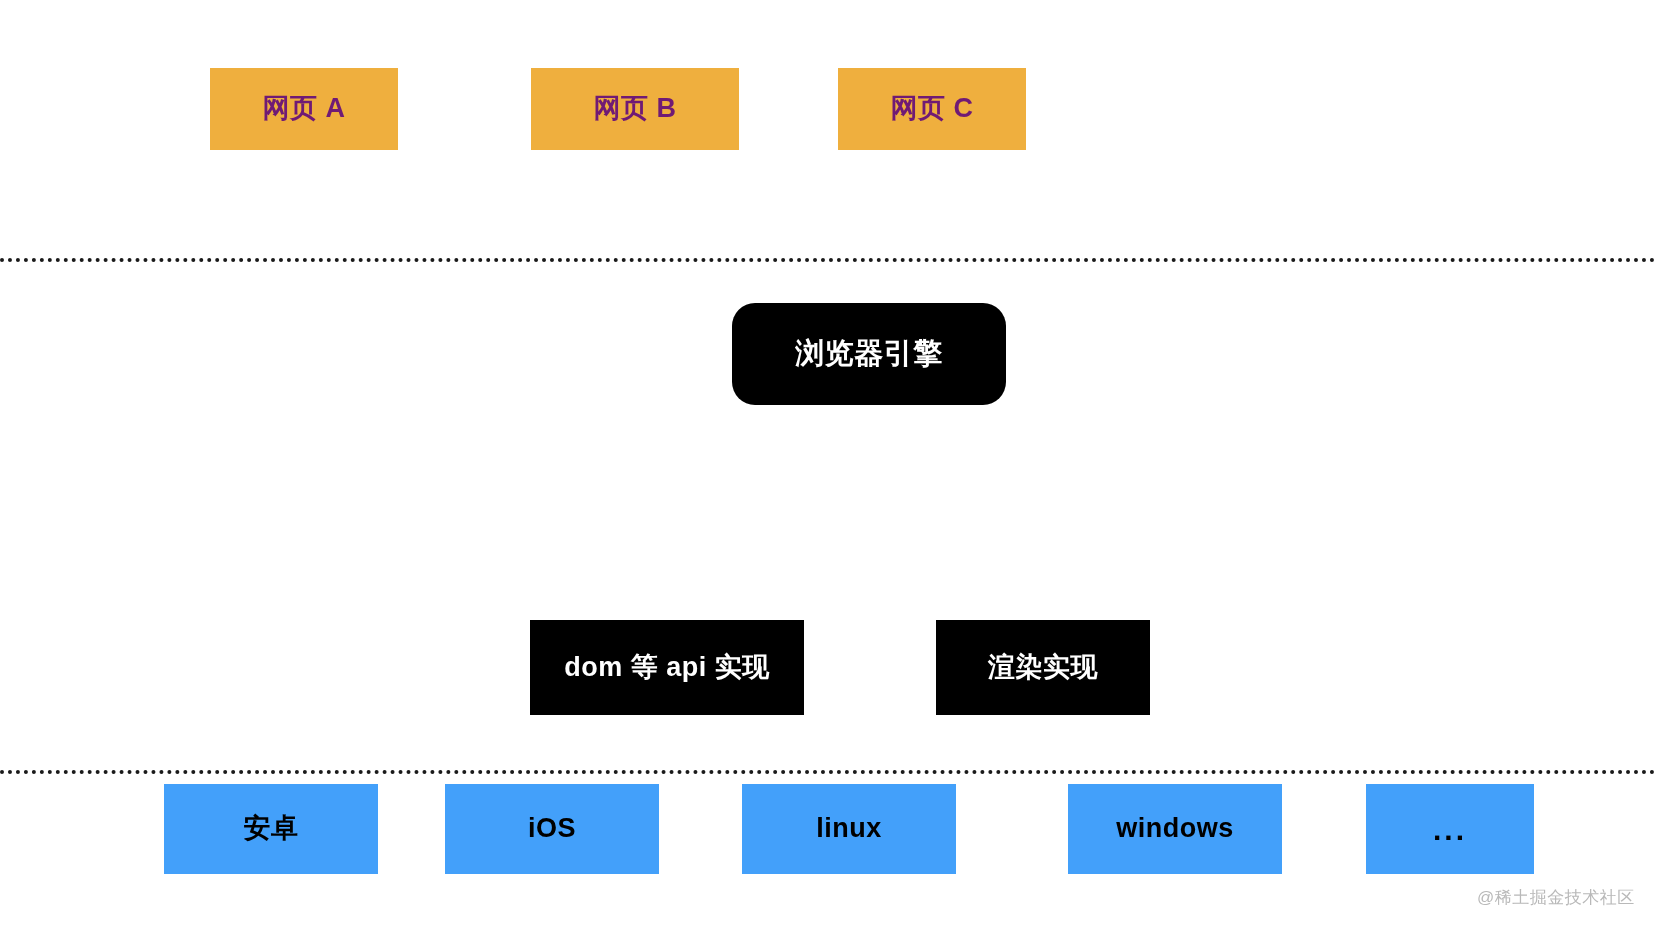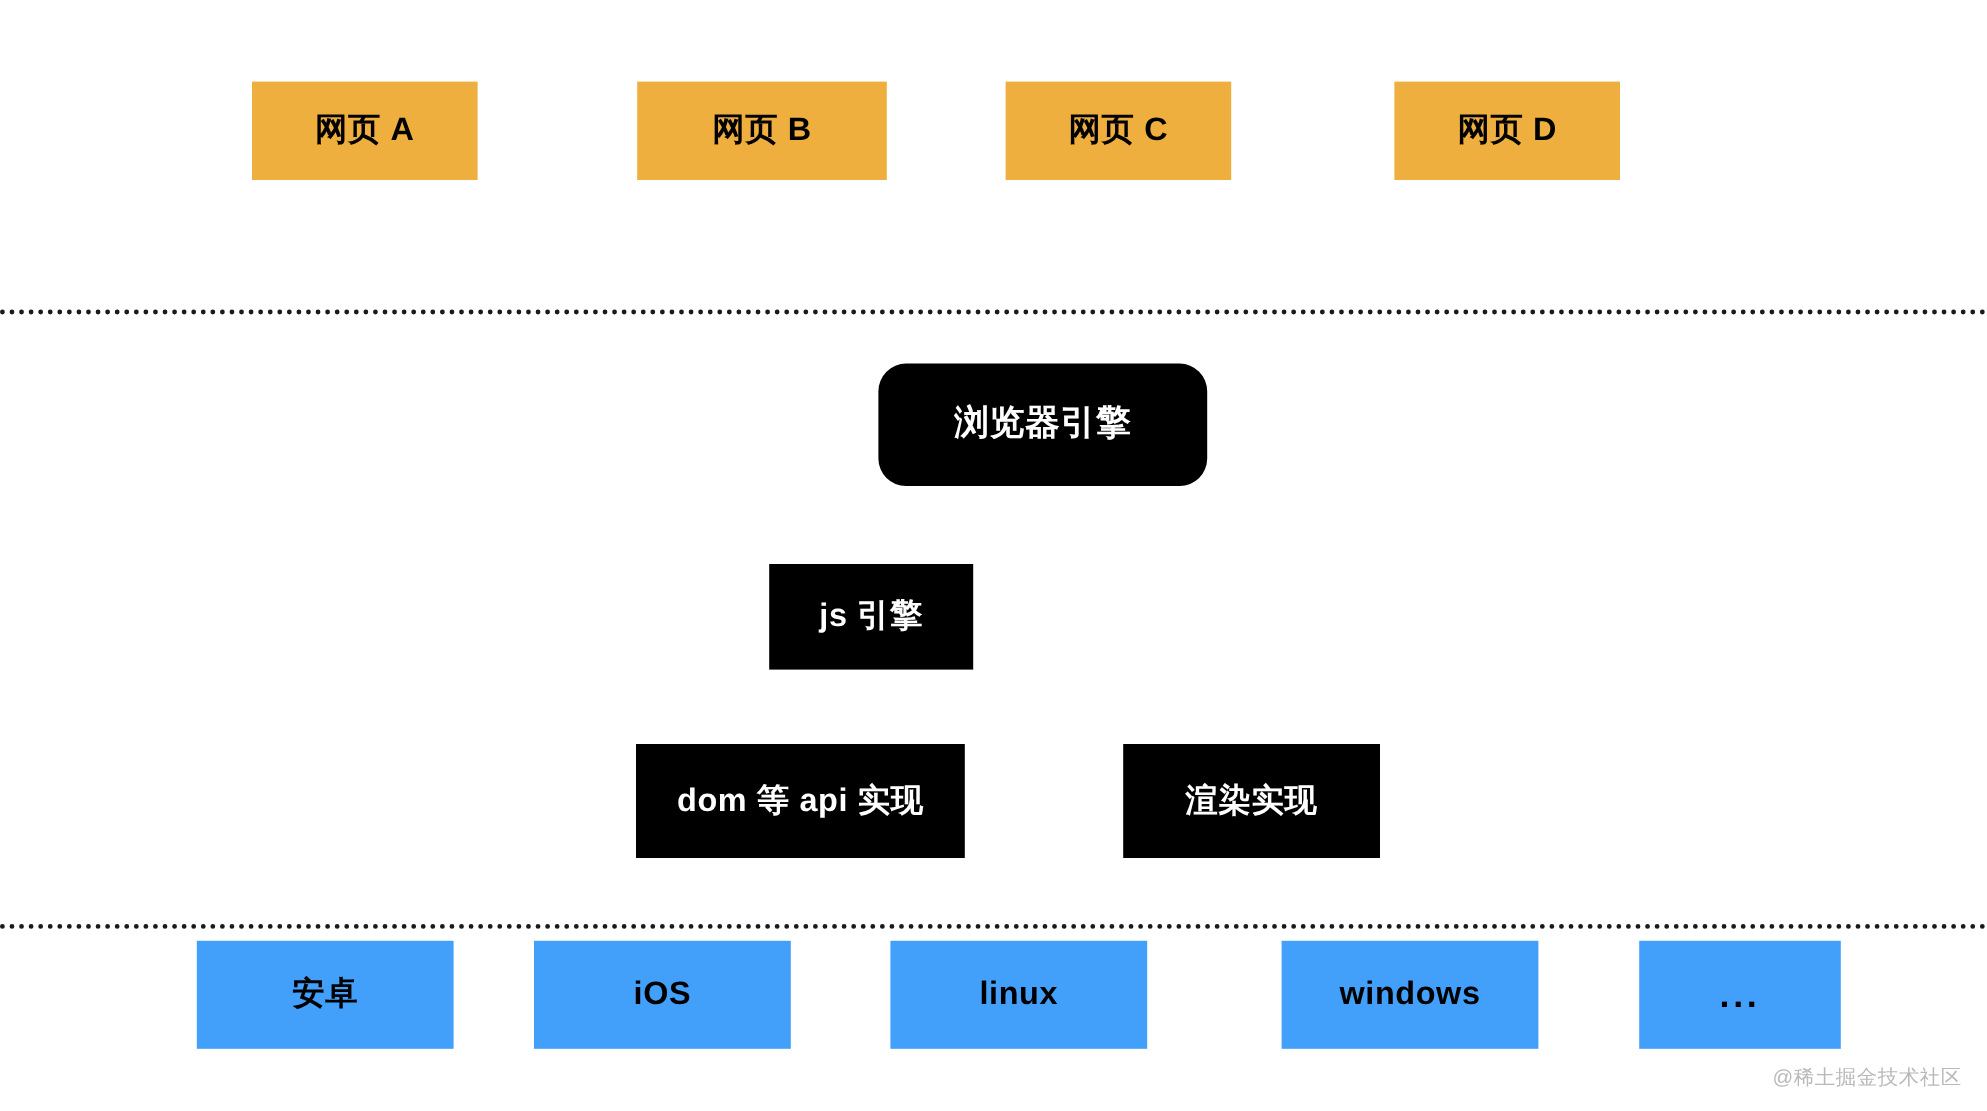--- a/index.html
+++ b/index.html
@@ -28,21 +28,21 @@
     justify-content: center;
     box-sizing: border-box;
     text-align: center;
     line-height: 1.1;
     white-space: nowrap;
   }
 
   
   .page-box {
     background: #efaf3e;
-    color: #000000;
+    color: #701a75;
     font-size: 27px;
     font-weight: 700;
     letter-spacing: 0.5px;
   }
 
   
   .engine-box {
     background: #000000;
     color: #ffffff;
     font-weight: 700;
@@ -82,26 +82,24 @@
   }
 </style>
 </head>
 <body>
 
 <div id="canvas">
 
   <div class="box page-box" style="left: 210px; top: 68px; width: 188px; height: 82px;">网页 A</div>
   <div class="box page-box" style="left: 531px; top: 68px; width: 208px; height: 82px;">网页 B</div>
   <div class="box page-box" style="left: 838px; top: 68px; width: 188px; height: 82px;">网页 C</div>
-  <div class="box page-box" style="left: 1162px; top: 68px; width: 188px; height: 82px;">网页 D</div>
 
   <div class="divider" style="top: 258px;"></div>
 
   <div class="box engine-box lvl1" style="left: 732px; top: 303px; width: 274px; height: 102px;">浏览器引擎</div>
-  <div class="box engine-box lvl2" style="left: 641px; top: 470px; width: 170px; height: 88px;">js 引擎</div>
   <div class="box engine-box lvl3" style="left: 530px; top: 620px; width: 274px; height: 95px;">dom 等 api 实现</div>
   <div class="box engine-box lvl3" style="left: 936px; top: 620px; width: 214px; height: 95px;">渲染实现</div>
 
   <div class="divider" style="top: 770px;"></div>
 
   <div class="box os-box" style="left: 164px; top: 784px; width: 214px; height: 90px;">安卓</div>
   <div class="box os-box" style="left: 445px; top: 784px; width: 214px; height: 90px;">iOS</div>
   <div class="box os-box" style="left: 742px; top: 784px; width: 214px; height: 90px;">linux</div>
   <div class="box os-box" style="left: 1068px; top: 784px; width: 214px; height: 90px;">windows</div>
   <div class="box os-box ellipsis" style="left: 1366px; top: 784px; width: 168px; height: 90px;">...</div>

